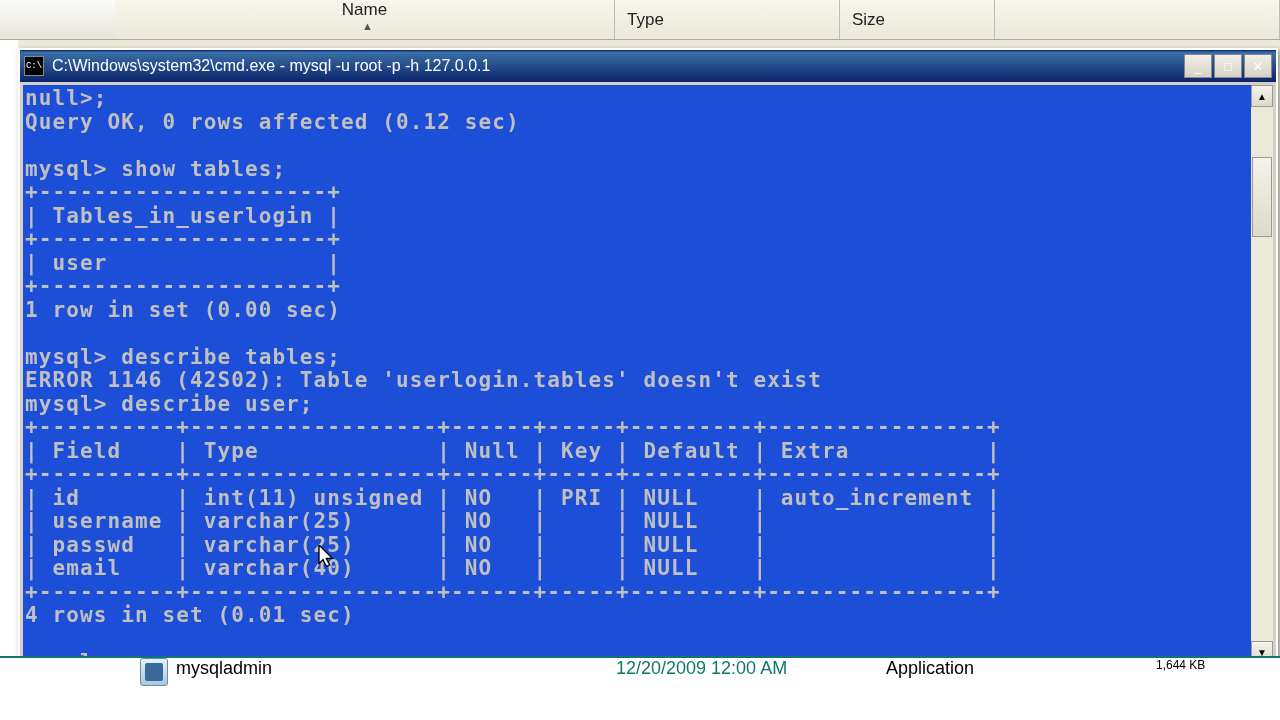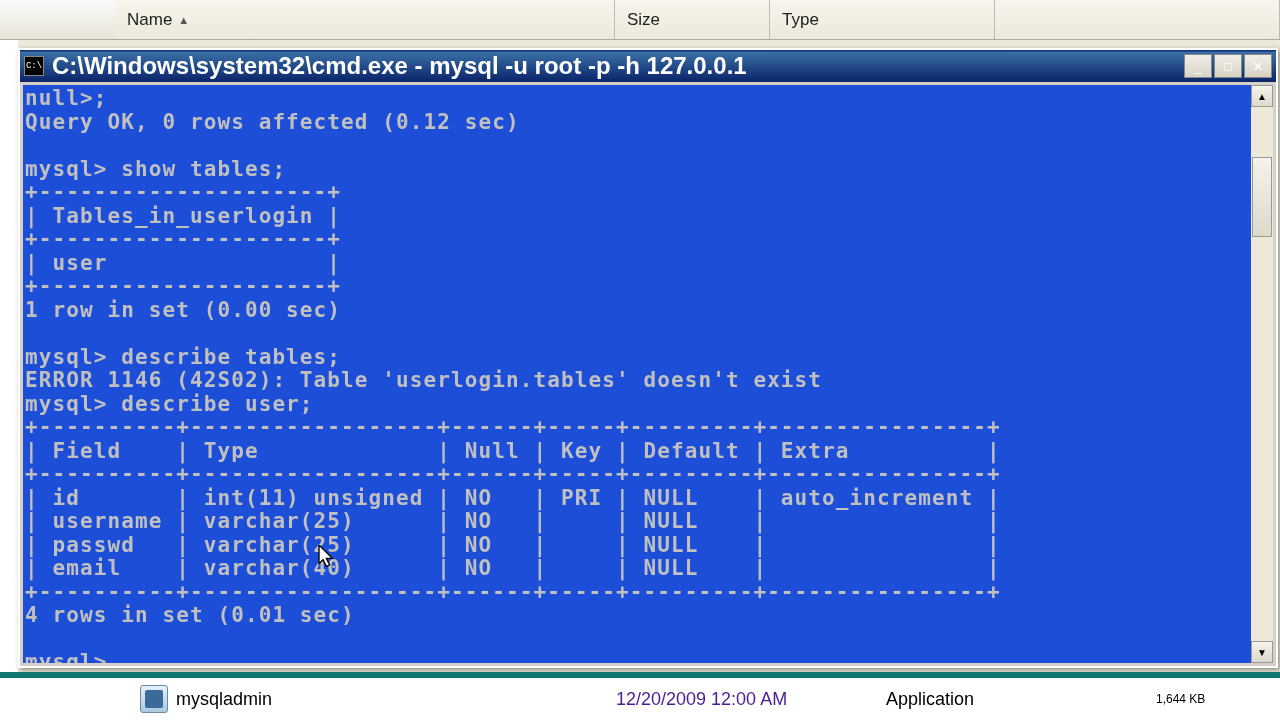--- a/index.html
+++ b/index.html
@@ -26,21 +26,21 @@
   height: 100%;
   border-right: 1px solid #bbb;
   display: flex;
   align-items: center;
   padding: 0 12px;
   font-size: 17px;
   color: #222;
   background: linear-gradient(to bottom, #f7f5ec, #ece8da);
 }
 .col-spacer { width: 115px; border-right: none; background: transparent; }
-.col-name { width: 500px; }
+.col-name { width: 500px; flex-direction: column; }
 .col-date { width: 230px; }
 .col-type { width: 225px; }
 .col-size { width: 155px; }
 .col-end { flex: 1; }
 .sort-arrow { font-size: 11px; margin-left: 6px; color: #555; }
 
 .cmd-window {
   position: absolute;
   top: 48px;
   left: 18px;
@@ -66,22 +66,22 @@
   margin-right: 8px;
   display: flex;
   align-items: center;
   justify-content: center;
   font-size: 9px;
   font-family: 'Courier New', monospace;
   color: #fff;
 }
 .titlebar-text {
   flex: 1;
-  font-size: 24px;
-  font-weight: bold;
+  font-size: 16px;
+  font-weight: normal;
   white-space: nowrap;
 }
 .win-btns { display: flex; gap: 2px; }
 .win-btn {
   width: 28px;
   height: 24px;
   background: linear-gradient(to bottom, #f0efe9, #d6d2c4);
   border: 1px solid #888;
   font-family: Marlett, Arial, sans-serif;
   font-size: 13px;
@@ -146,45 +146,44 @@
   height: 24px;
   pointer-events: none;
   z-index: 100;
 }
 
 .explorer-row {
   position: absolute;
   bottom: 0;
   left: 0;
   right: 0;
-  height: 48px;
+  height: 64px;
   background: #fff;
   display: flex;
-  align-items: center;
-  border-top: 6px solid #0f766e;
+  border-top: 2px solid #0f766e;
 }
 .file-spacer { width: 140px; }
 .file-icon {
   width: 28px;
   height: 28px;
   margin-right: 8px;
   background: linear-gradient(to bottom, #e8f0f8, #a8c8e0);
   border: 1px solid #6a8aaa;
   border-radius: 3px;
   position: relative;
 }
 .file-icon::after {
   content: '';
   position: absolute;
   top: 4px; left: 4px; right: 4px; bottom: 4px;
   background: #3a6a9a;
   border-radius: 2px;
 }
 .file-name { flex: 0 0 440px; font-size: 18px; color: #000; }
-.file-date { flex: 0 0 230px; font-size: 18px; color: #4c1d95; }
+.file-date { flex: 0 0 230px; font-size: 18px; color: #0f766e; }
 .file-type { flex: 0 0 270px; font-size: 18px; color: #000; margin-left: 40px; }
 .file-size { font-size: 12px; color: #000; text-align: right; }
 
 .left-sliver {
   position: absolute;
   left: 0;
   top: 40px;
   bottom: 48px;
   width: 18px;
   background: #fff;
@@ -197,25 +196,25 @@
 <body>
 
 <div class="left-sliver"></div>
 
 <div class="explorer-header">
   <div class="col-spacer"></div>
   <div class="col col-name">
     <span>Name</span>
     <span class="sort-arrow">▲</span>
   </div>
+  <div class="col col-type">
+    <span>Type</span>
+  </div>
   <div class="col col-size">
     <span>Size</span>
-  </div>
-  <div class="col col-type">
-    <span>Type</span>
   </div>
   <div class="col col-end"></div>
 </div>
 
 <div class="cmd-window">
   <div class="titlebar">
     <div class="titlebar-icon">
       <span>C:\</span>
     </div>
     <div class="titlebar-text">C:\Windows\system32\cmd.exe - mysql  -u root -p -h 127.0.0.1</div>

